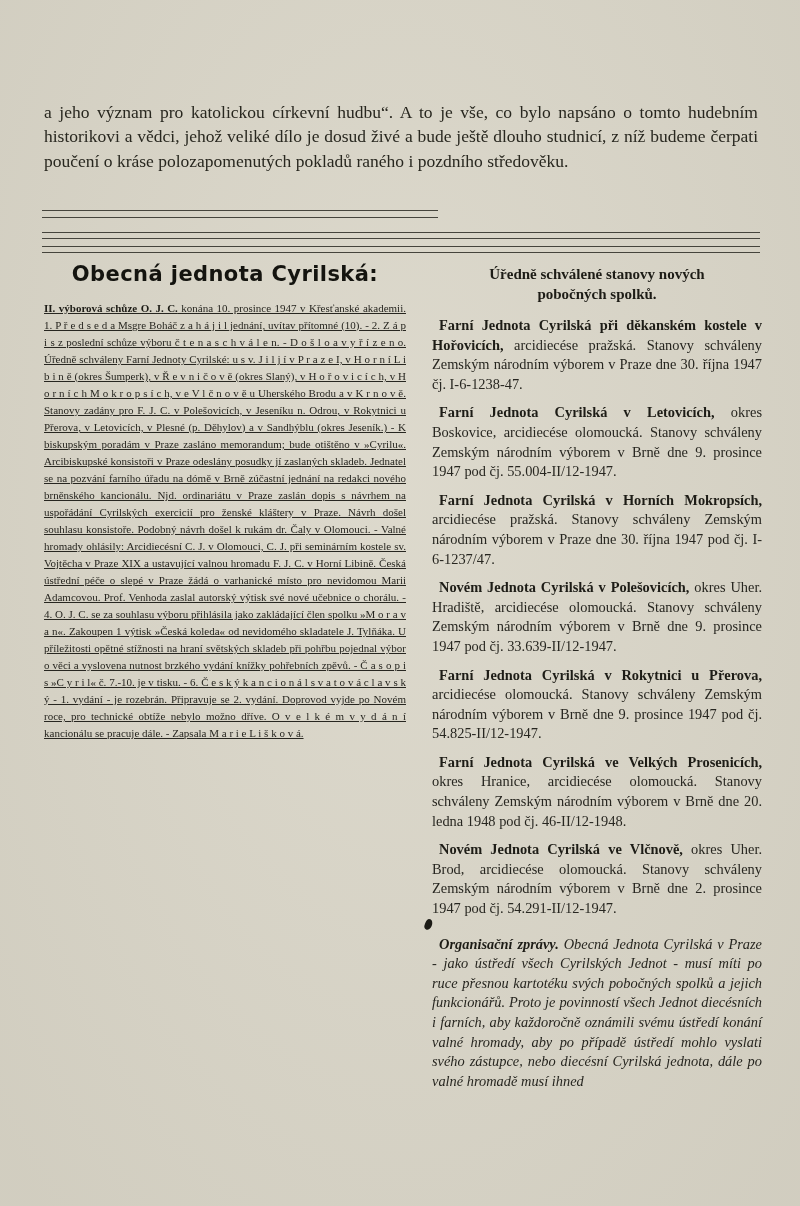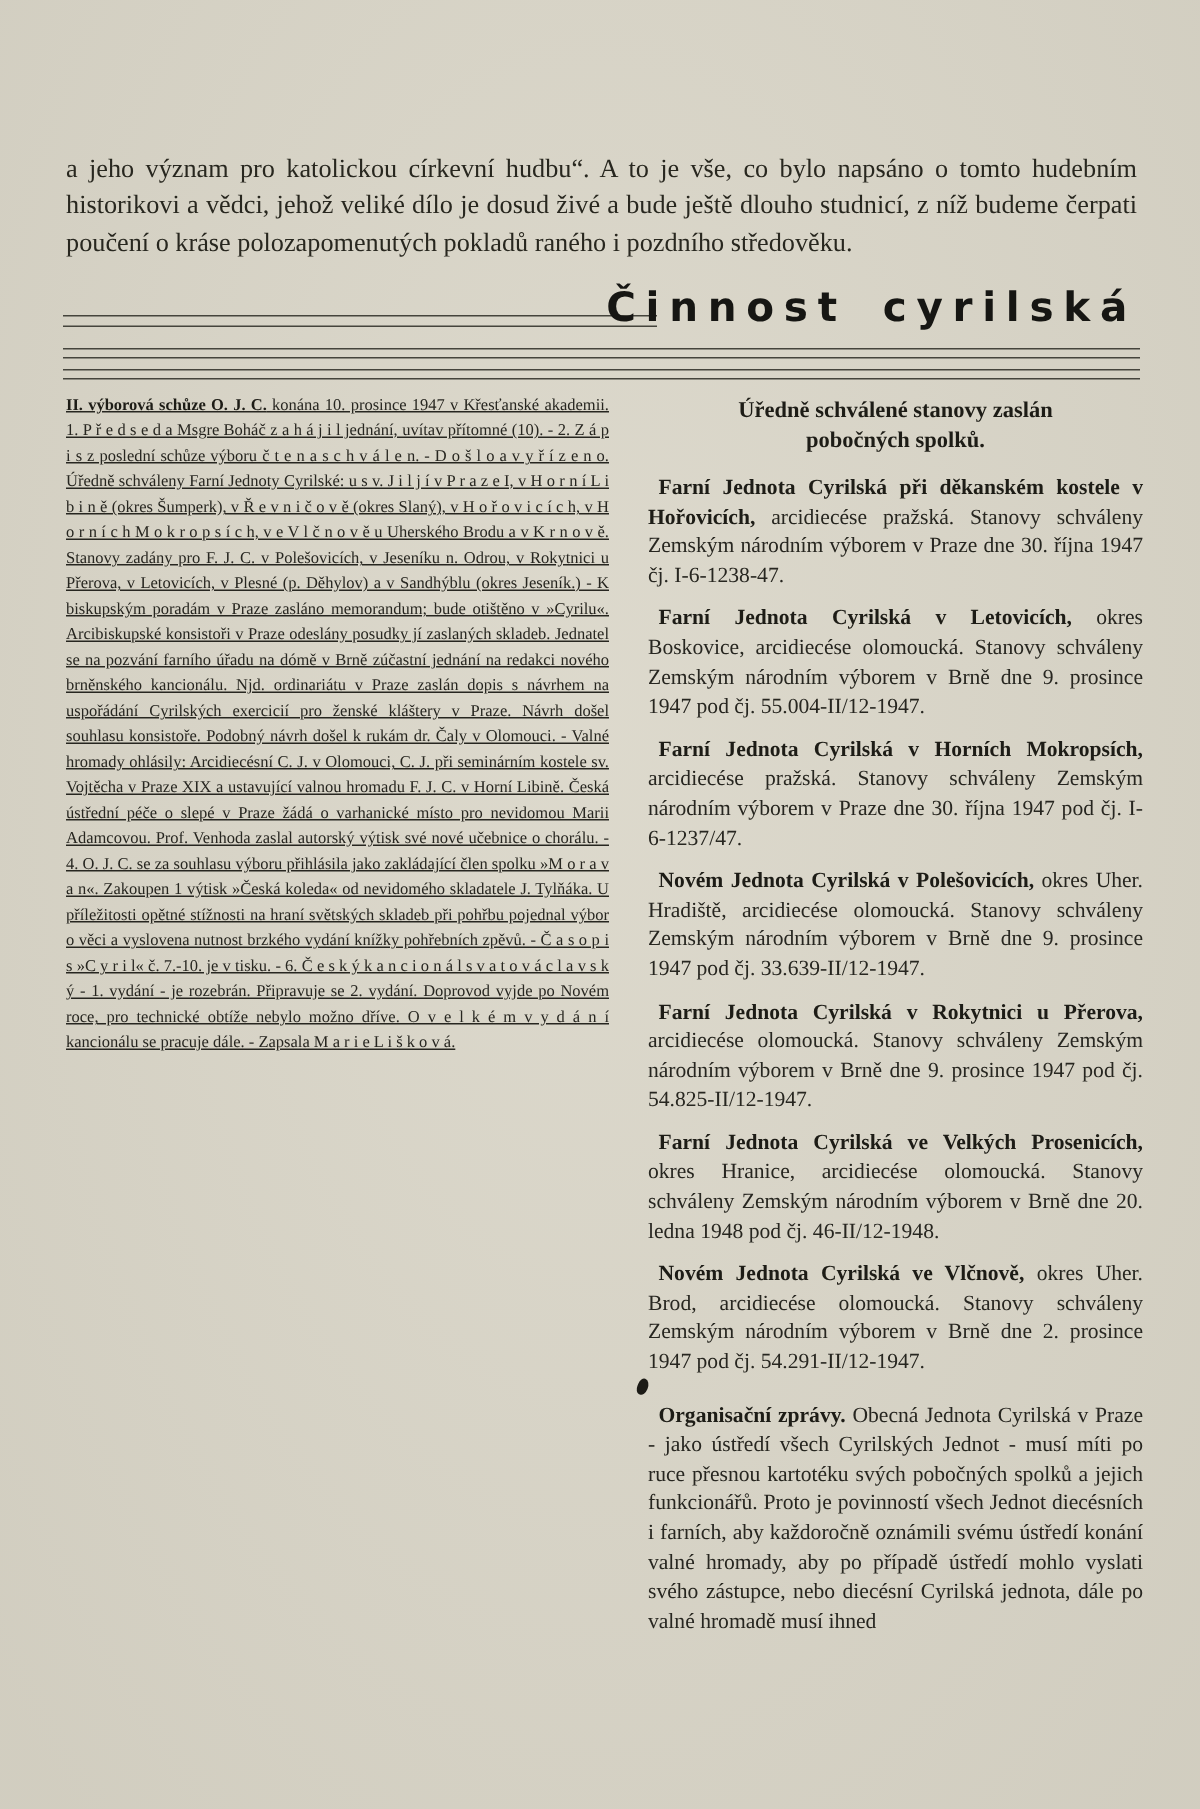--- a/index.html
+++ b/index.html
@@ -79,21 +79,21 @@
     text-align:center;
     color:#1d1c16;
   }
   .rp{
     margin:0 0 9px 0;
     font-size:14.4px;line-height:19.6px;
     text-align:justify;
     text-indent:7px;
     color:#272620;
   }
-  .org-wrap{position:relative;margin-top:16px;}
+  .org-wrap{position:relative;margin-top:16px;font-style:italic;}
   .ink-spot{
     position:absolute;left:-7px;top:-16px;
     width:7px;height:11px;
     background:#1c1b16;
     border-radius:50% 60% 55% 50%;
     transform:rotate(22deg);
   }
   .page-number{
     position:absolute;top:1116px;left:0;width:736px;
     text-align:center;
@@ -104,35 +104,35 @@
 </head>
 <body>
 
 <div class="page">
 
   <p class="intro">a jeho význam pro katolickou církevní hudbu“. A to je vše, co bylo napsáno o tomto hudebním historikovi a vědci, jehož veliké dílo je dosud živé a bude ještě dlouho studnicí, z níž budeme čerpati poučení o kráse polozapomenutých pokladů raného i pozdního středověku.</p>
 
   <div class="rule-block">
     <div class="rule short r1"></div>
     <div class="rule short r2"></div>
-    <h1 class="section-title">Činnost cyrilská</h1>
     <div class="rule full r3"></div>
     <div class="rule full r4"></div>
     <div class="rule full r5"></div>
     <div class="rule full r6"></div>
   </div>
 
   <div class="columns">
 
     <div class="col-left">
+      <h2 class="left-heading">Obecná jednota Cyrilská:</h2>
       <p class="left-body"><span class="b">II. výborová schůze O. J. C.</span><span> konána 10. prosince 1947 v Křesťanské akademii. 1. P ř e d s e d a Msgre Boháč z a h á j i l jednání, uvítav přítomné (10). - 2. Z á p i s z poslední schůze výboru č t e n  a  s c h v á l e n.  -  D o š l o  a  v y ř í z e n o. Úředně schváleny Farní Jednoty Cyrilské: u s v.  J i l j í  v  P r a z e  I,  v  H o r n í  L i b i n ě (okres Šumperk), v Ř e v n i č o v ě (okres Slaný), v H o ř o v i c í c h,  v  H o r n í c h  M o k r o p s í c h,  v e  V l č n o v ě  u Uherského Brodu a v K r n o v ě. Stanovy zadány pro F. J. C. v Polešovicích, v Jeseníku n. Odrou, v Rokytnici u Přerova, v Letovicích, v Plesné (p. Děhylov) a v Sandhýblu (okres Jeseník.) - K biskupským poradám v Praze zasláno memorandum; bude otištěno v »Cyrilu«. Arcibiskupské konsistoři v Praze odeslány posudky jí zaslaných skladeb. Jednatel se na pozvání farního úřadu na dómě v Brně zúčastní jednání na redakci nového brněnského kancionálu. Njd. ordinariátu v Praze zaslán dopis s návrhem na uspořádání Cyrilských exercicií pro ženské kláštery v Praze. Návrh došel souhlasu konsistoře. Podobný návrh došel k rukám dr. Čaly v Olomouci. - Valné hromady ohlásily: Arcidiecésní C. J. v Olomouci, C. J. při seminárním kostele sv. Vojtěcha v Praze XIX a ustavující valnou hromadu F. J. C. v Horní Libině. Česká ústřední péče o slepé v Praze žádá o varhanické místo pro nevidomou Marii Adamcovou. Prof. Venhoda zaslal autorský výtisk své nové učebnice o chorálu. - 4. O. J. C. se za souhlasu výboru přihlásila jako zakládající člen spolku »M o r a v a n«. Zakoupen 1 výtisk »Česká koleda« od nevidomého skladatele J. Tylňáka. U příležitosti opětné stížnosti na hraní světských skladeb při pohřbu pojednal výbor o věci a vyslovena nutnost brzkého vydání knížky pohřebních zpěvů. - Č a s o p i s  »C y r i l« č. 7.-10. je v tisku. - 6. Č e s k ý  k a n c i o n á l  s v a t o v á c l a v s k ý - 1. vydání - je rozebrán. Připravuje se 2. vydání. Doprovod vyjde po Novém roce, pro technické obtíže nebylo možno dříve. O  v e l k é m  v y d á n í  kancionálu se pracuje dále. - Zapsala M a r i e  L i š k o v á.</span></p>
     </div>
 
     <div class="col-right">
-      <h3 class="right-heading"><span>Úředně schválené stanovy zaslán</span><br><span>pobočných spolků.</span></h3>
+      <h3 class="right-heading"><span>Úředně schválené stanovy nových</span><br><span>pobočných spolků.</span></h3>
 
       <p class="rp"><span class="b">Farní Jednota Cyrilská při děkanském kostele v Hořovicích,</span><span> arcidiecése pražská. Stanovy schváleny Zemským národním výborem v Praze dne 30. října 1947 čj. I-6-1238-47.</span></p>
       <p class="rp"><span class="b">Farní Jednota Cyrilská v Letovicích,</span><span> okres Boskovice, arcidiecése olomoucká. Stanovy schváleny Zemským národním výborem v Brně dne 9. prosince 1947 pod čj. 55.004-II/12-1947.</span></p>
       <p class="rp"><span class="b">Farní Jednota Cyrilská v Horních Mokropsích,</span><span> arcidiecése pražská. Stanovy schváleny Zemským národním výborem v Praze dne 30. října 1947 pod čj. I-6-1237/47.</span></p>
       <p class="rp"><span class="b">Novém Jednota Cyrilská v Polešovicích,</span><span> okres Uher. Hradiště, arcidiecése olomoucká. Stanovy schváleny Zemským národním výborem v Brně dne 9. prosince 1947 pod čj. 33.639-II/12-1947.</span></p>
       <p class="rp"><span class="b">Farní Jednota Cyrilská v Rokytnici u Přerova,</span><span> arcidiecése olomoucká. Stanovy schváleny Zemským národním výborem v Brně dne 9. prosince 1947 pod čj. 54.825-II/12-1947.</span></p>
       <p class="rp"><span class="b">Farní Jednota Cyrilská ve Velkých Prosenicích,</span><span> okres Hranice, arcidiecése olomoucká. Stanovy schváleny Zemským národním výborem v Brně dne 20. ledna 1948 pod čj. 46-II/12-1948.</span></p>
       <p class="rp"><span class="b">Novém Jednota Cyrilská ve Vlčnově,</span><span> okres Uher. Brod, arcidiecése olomoucká. Stanovy schváleny Zemským národním výborem v Brně dne 2. prosince 1947 pod čj. 54.291-II/12-1947.</span></p>
 
       <div class="org-wrap">

